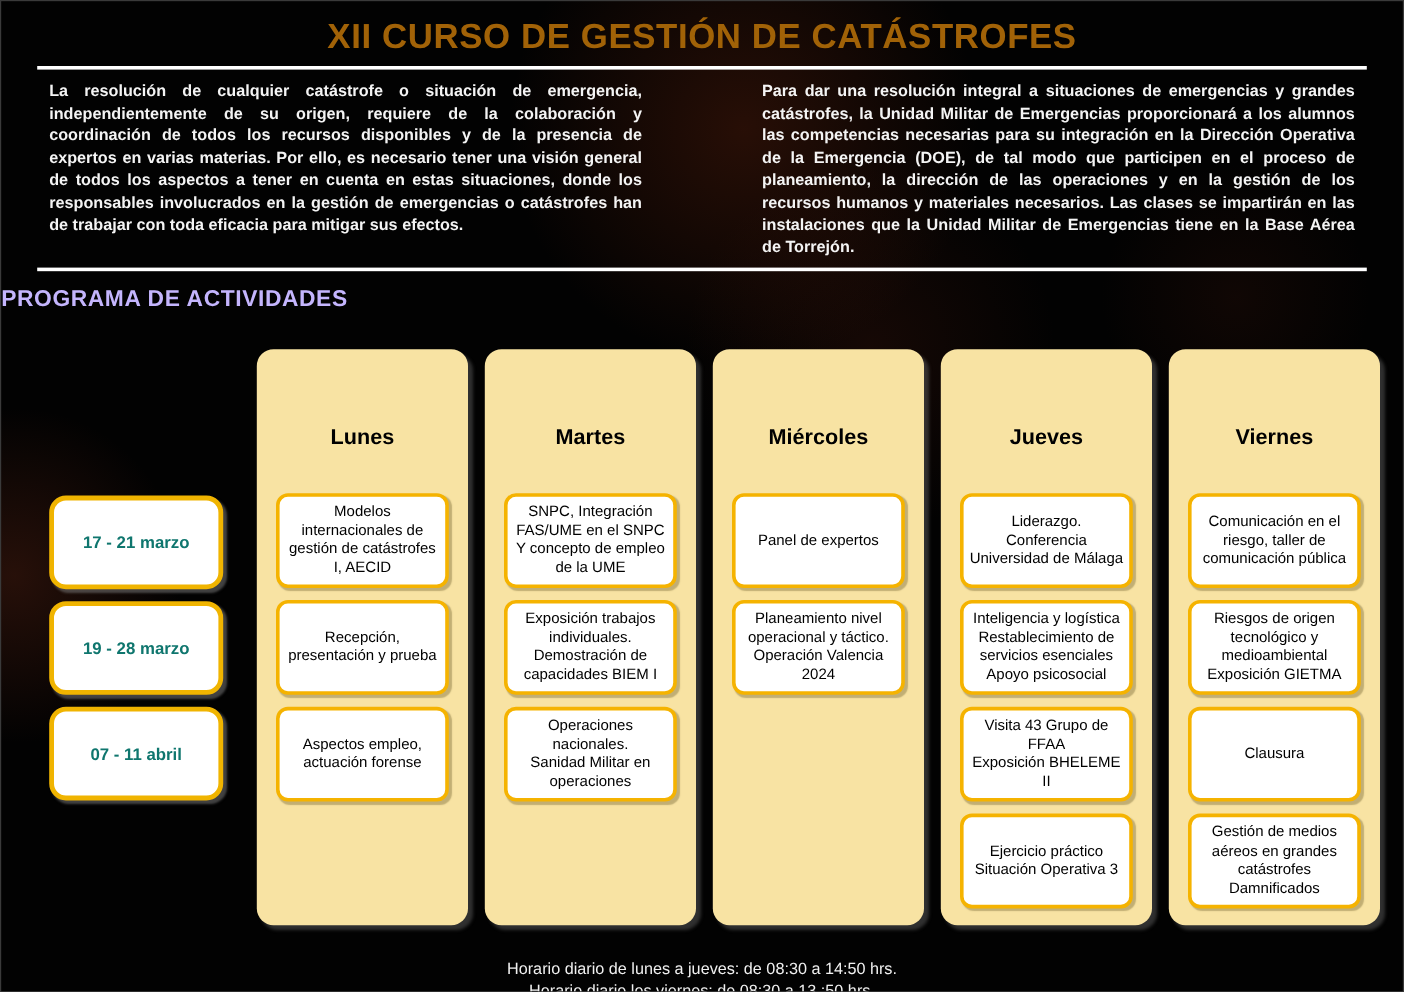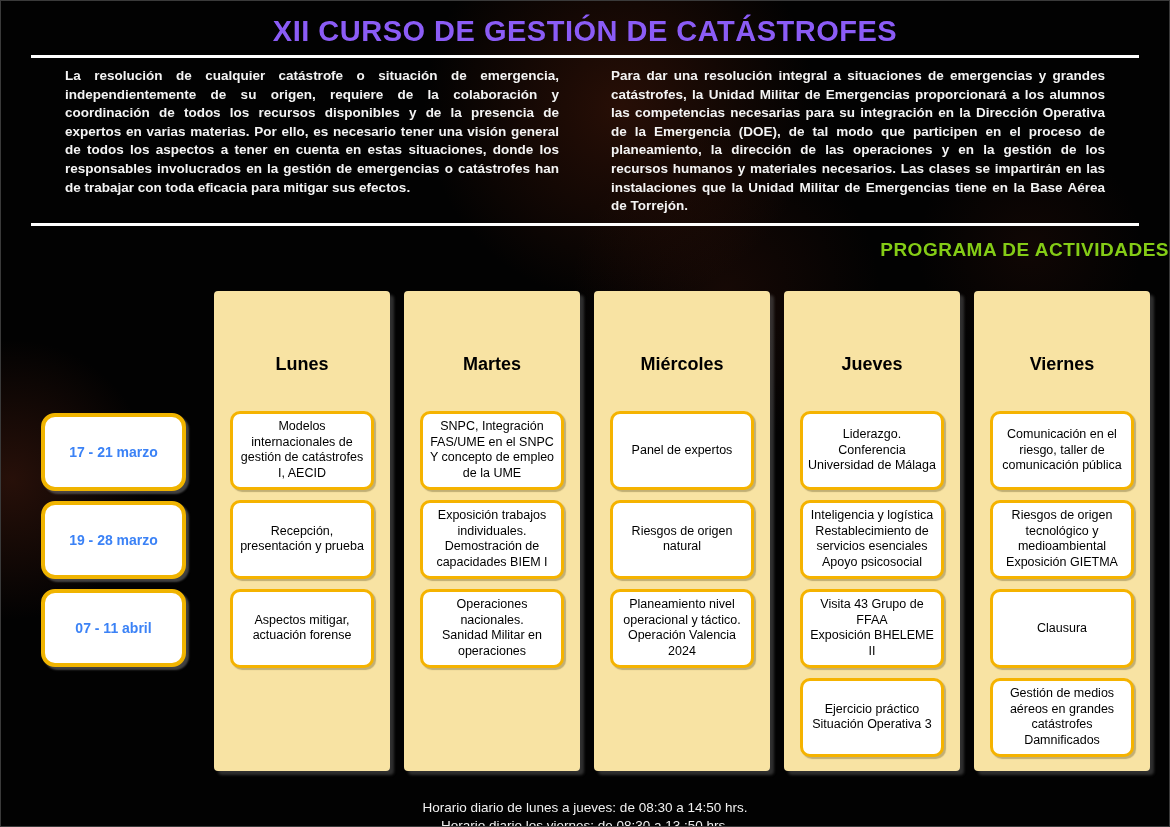--- a/index.html
+++ b/index.html
@@ -14,52 +14,52 @@
       radial-gradient(circle 160px at 88% 30%, rgba(80,28,14,0.18), transparent 70%),
       #020202;
     overflow: hidden;
     border: 1px solid #3a3a3a;
   }
   .title {
     margin-top: 14px;
     text-align: center;
     font-size: 29px;
     font-weight: bold;
-    color: #8b5cf6;
+    color: #a16207;
     letter-spacing: 0.5px;
   }
   .rule {
     height: 3px;
     background: #ffffff;
     margin: 0 30px;
   }
   .rule-top { margin-top: 7px; }
   .rule-bottom { margin-top: 7px; }
   .intro {
     display: flex;
     justify-content: space-between;
-    padding: 0 64px;
+    padding: 0 40px;
     margin-top: 9px;
     min-height: 131px;
   }
   .intro .para {
     width: 494px;
     font-size: 13.5px;
     line-height: 18.6px;
     font-weight: bold;
     text-align: justify;
     color: #f4f4f4;
   }
   .program-heading {
     margin-top: 13px;
-    text-align: right;
+    text-align: left;
     font-size: 19px;
     font-weight: bold;
     letter-spacing: 0.5px;
-    color: #84cc16;
+    color: #c4b5fd;
   }
   .schedule {
     display: flex;
     margin-top: 30px;
     padding-left: 40px;
     height: 480px;
   }
   .dates-col {
     width: 145px;
     margin-top: 122px;
@@ -71,30 +71,30 @@
     height: 78px;
     margin-bottom: 10px;
     background: #ffffff;
     border: 4px solid #f0b400;
     border-radius: 14px;
     box-shadow: 3px 3px 2px rgba(120,120,120,0.55);
     display: flex;
     align-items: center;
     justify-content: center;
     text-align: center;
-    color: #3b82f6;
+    color: #0f766e;
     font-size: 14px;
     font-weight: bold;
   }
   .day-col {
     width: 176px;
     height: 480px;
     margin-right: 14px;
     background: #f8e3a3;
-    border-radius: 4px;
+    border-radius: 14px;
     box-shadow: 4px 4px 3px rgba(105,105,105,0.45);
   }
   .day-col:last-child { margin-right: 16px; }
   .day-header {
     height: 120px;
     padding-top: 28px;
     display: flex;
     align-items: center;
     justify-content: center;
     color: #000;
@@ -147,36 +147,35 @@
   <div class="dates-col">
     <div class="date-box">17 - 21 marzo</div>
     <div class="date-box">19 - 28 marzo</div>
     <div class="date-box">07 - 11 abril</div>
   </div>
 
   <div class="day-col">
     <div class="day-header">Lunes</div>
     <div class="cell">Modelos internacionales de gestión de catástrofes I, AECID</div>
     <div class="cell">Recepción, presentación y prueba</div>
-    <div class="cell">Aspectos mitigar, actuación forense</div>
+    <div class="cell">Aspectos empleo, actuación forense</div>
   </div>
 
   <div class="day-col">
     <div class="day-header">Martes</div>
     <div class="cell">SNPC, Integración FAS/UME en el SNPC Y concepto de empleo de la UME</div>
     <div class="cell">Exposición trabajos individuales.
 Demostración de capacidades BIEM I</div>
     <div class="cell">Operaciones nacionales.
 Sanidad Militar en operaciones</div>
   </div>
 
   <div class="day-col">
     <div class="day-header">Miércoles</div>
     <div class="cell">Panel de expertos</div>
-    <div class="cell">Riesgos de origen natural</div>
     <div class="cell">Planeamiento nivel operacional  y táctico.
 Operación Valencia 2024</div>
   </div>
 
   <div class="day-col">
     <div class="day-header">Jueves</div>
     <div class="cell">Liderazgo.
 Conferencia Universidad de Málaga</div>
     <div class="cell">Inteligencia y logística
 Restablecimiento de servicios esenciales

